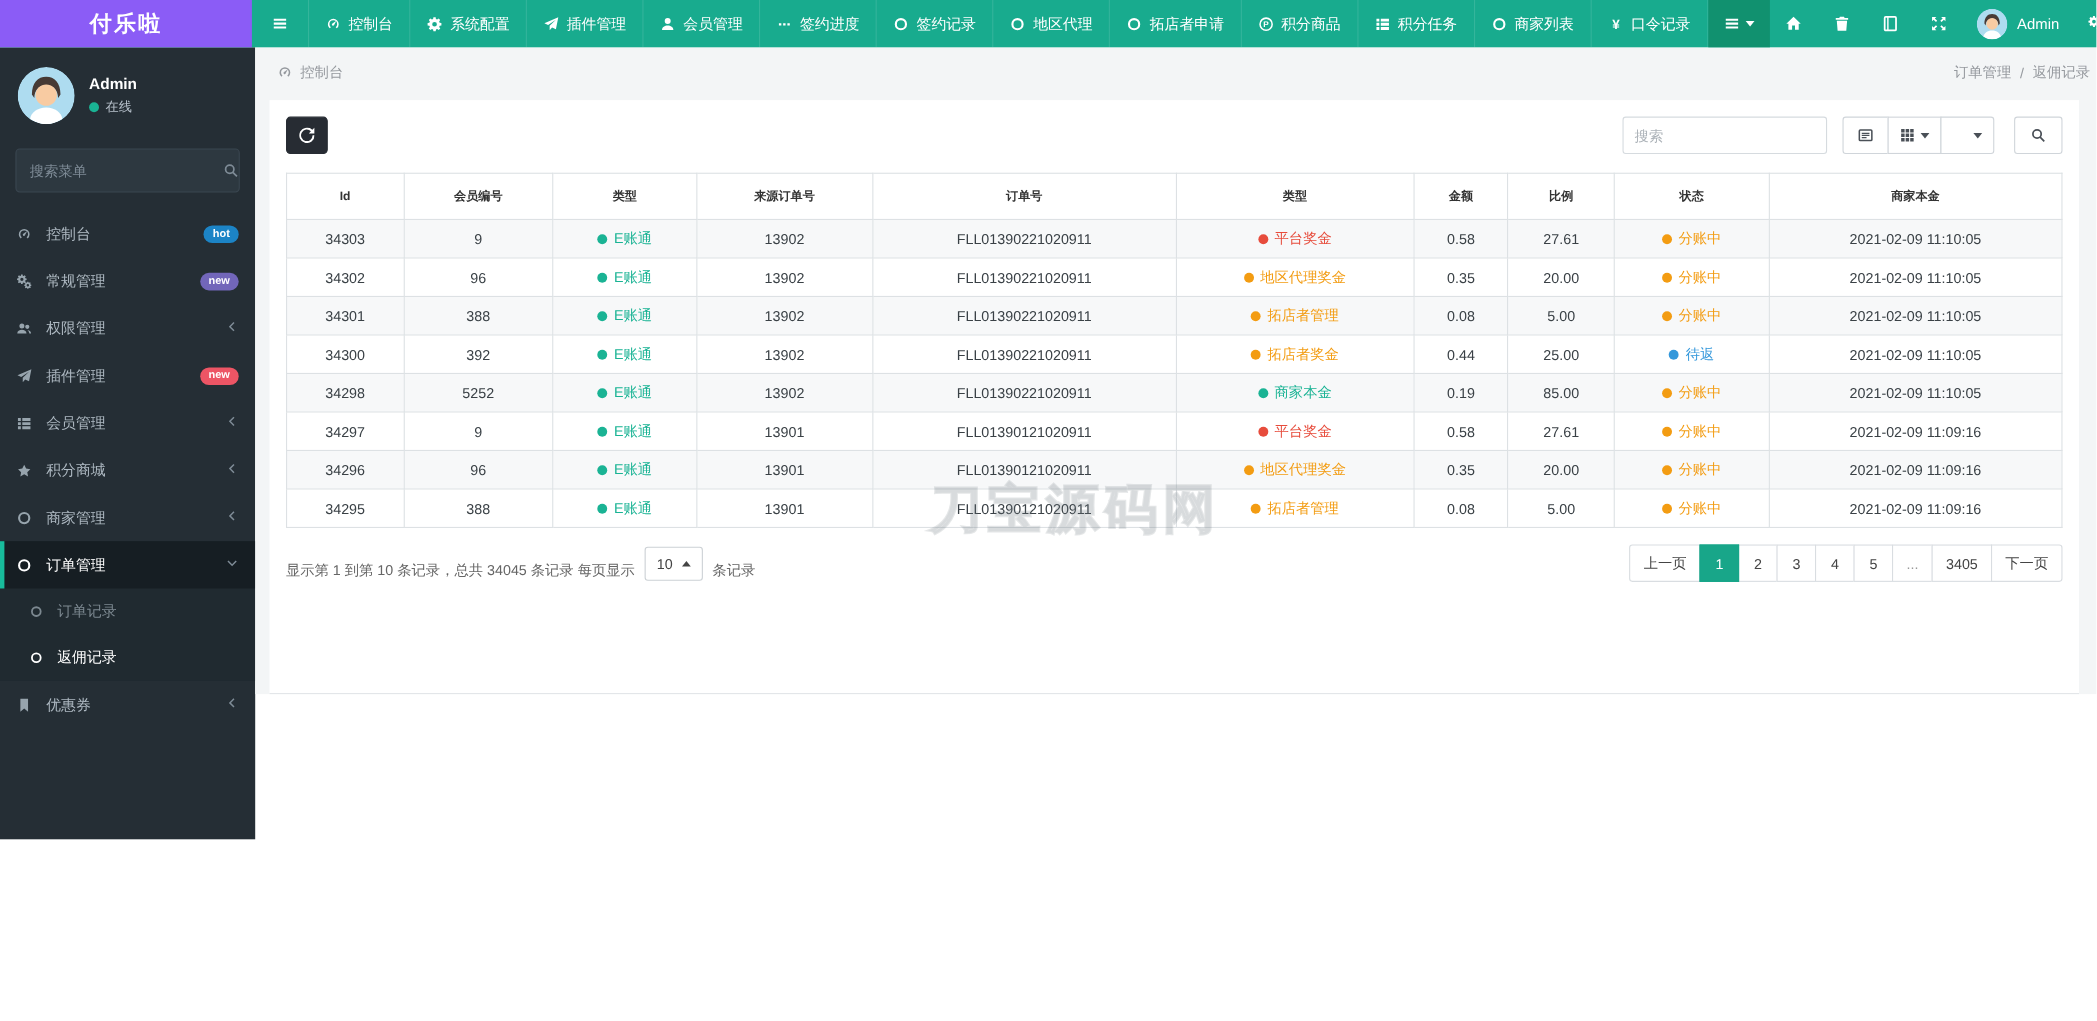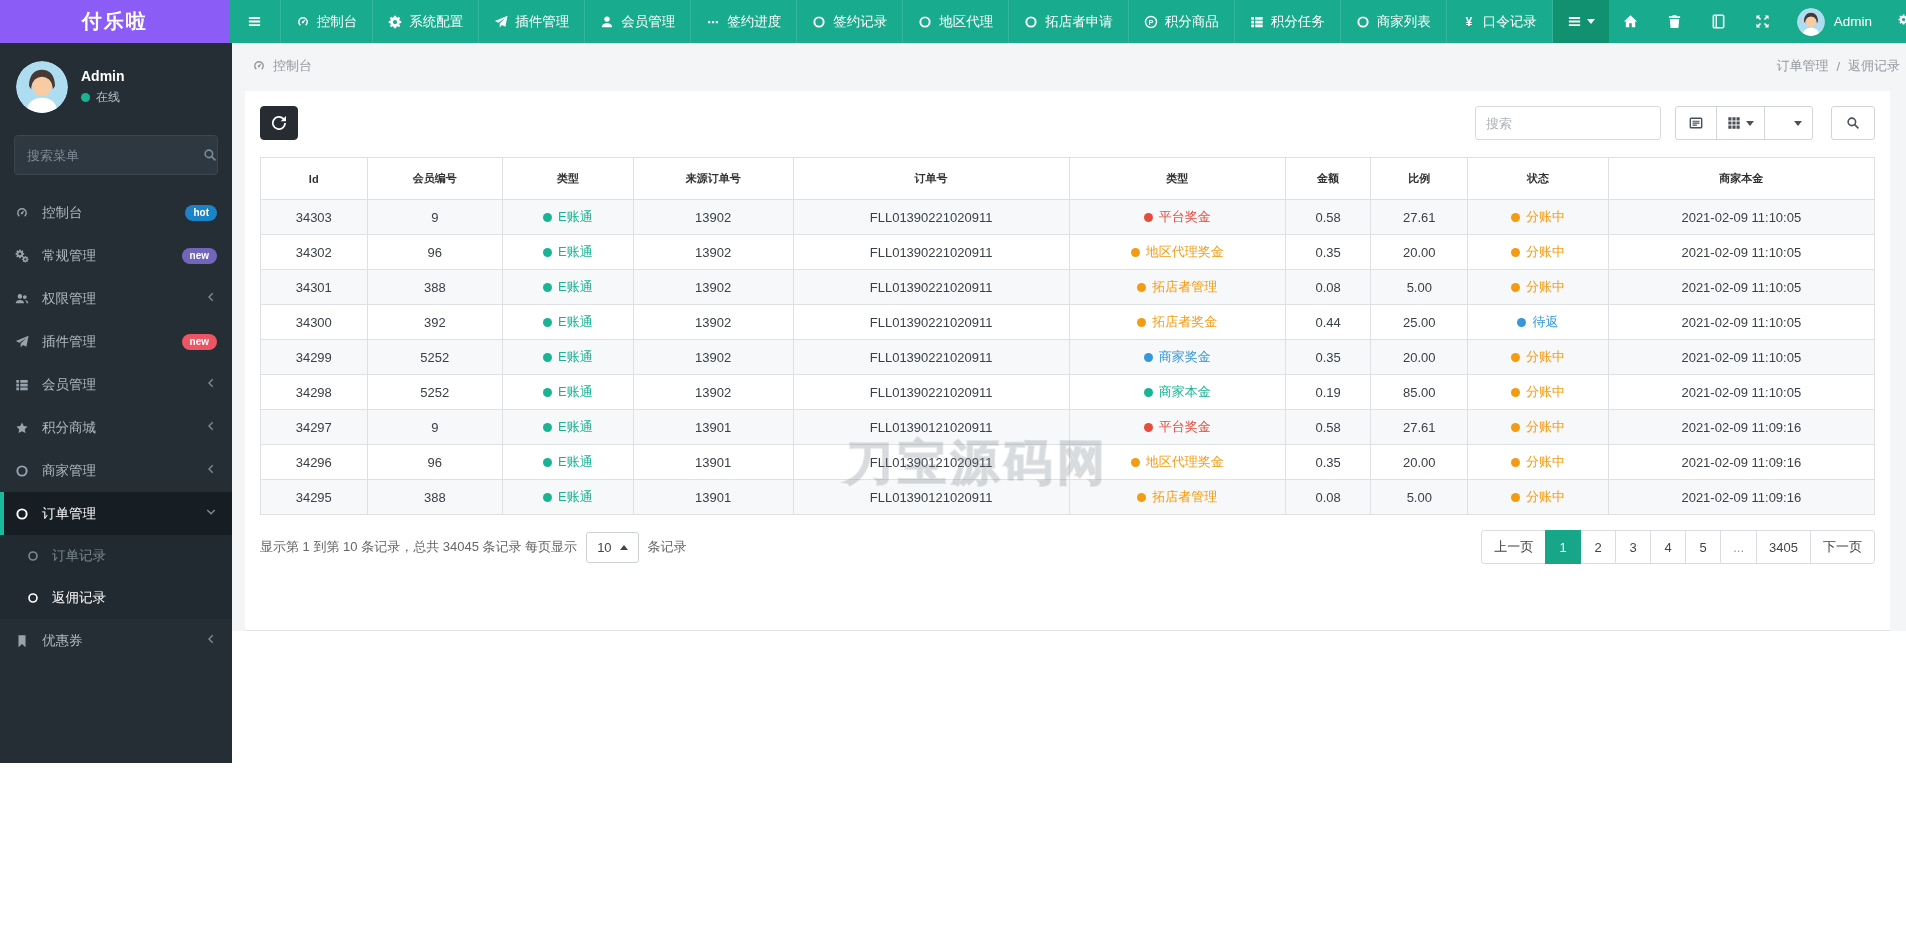--- a/index.html
+++ b/index.html
@@ -95,21 +95,21 @@
   table.grid th { height:42px; font-weight:bold; color:#333; font-size:11px; background:#fff; }
   table.grid td { height:35px; }
   table.grid tbody tr:nth-child(odd) { background:#F7F8F9; }
   .dot { display:inline-block; width:9px; height:9px; border-radius:50%; margin-right:6px; vertical-align:-1px; }
 
   .watermark { position:absolute; left:600px; top:340px; font-size:48px; font-weight:bold;
     letter-spacing:5px; color:rgba(110,120,130,0.10); -webkit-text-stroke:2px rgba(110,120,130,0.18);
     pointer-events:none; white-space:nowrap; }
 
   .panel-footer { display:flex; justify-content:space-between; align-items:center; margin-top:15px; }
-  .summary { display:flex; align-items:center; gap:9px; color:#666; font-size:13px; }
+  .summary { display:flex; align-items:flex-end; gap:9px; color:#666; font-size:13px; }
   .pgsize { height:31px; border:1px solid #CCD1D5; border-radius:3px; background:#fff; color:#444;
     display:flex; align-items:center; gap:8px; padding:0 10px; font-size:13px; cursor:pointer; font-family:inherit; }
   .pagination { display:flex; list-style:none; }
   .pg-item { min-width:36px; height:34px; padding:0 12px; display:flex; align-items:center; justify-content:center;
     border:1px solid #D9DDE1; background:#fff; color:#444; margin-left:-1px; cursor:pointer; font-size:13px; }
   .pg-item:first-child { border-radius:3px 0 0 3px; margin-left:0; }
   .pg-item:last-child { border-radius:0 3px 3px 0; }
   .pg-item.active { background:#18A689; border-color:#18A689; color:#fff; position:relative; z-index:1; }
   .pg-item.dots { color:#999; cursor:default; }
 </style>
@@ -608,32 +608,20 @@
           <td><span class="dot" style="background: rgb(26, 179, 148);"></span><span style="color: rgb(26, 179, 148);">E账通</span></td>
           <td>13902</td>
           <td>FLL01390221020911</td>
           <td><span class="dot" style="background: rgb(243, 156, 18);"></span><span style="color: rgb(243, 156, 18);">拓店者奖金</span></td>
           <td>0.44</td>
           <td>25.00</td>
           <td><span class="dot" style="background: rgb(52, 152, 219);"></span><span style="color: rgb(52, 152, 219);">待返</span></td>
           <td>2021-02-09 11:10:05</td>
         </tr>
         <tr>
-          <td>34299</td>
-          <td>5252</td>
-          <td><span class="dot" style="background: rgb(26, 179, 148);"></span><span style="color: rgb(26, 179, 148);">E账通</span></td>
-          <td>13902</td>
-          <td>FLL01390221020911</td>
-          <td><span class="dot" style="background: rgb(52, 152, 219);"></span><span style="color: rgb(52, 152, 219);">商家奖金</span></td>
-          <td>0.35</td>
-          <td>20.00</td>
-          <td><span class="dot" style="background: rgb(243, 156, 18);"></span><span style="color: rgb(243, 156, 18);">分账中</span></td>
-          <td>2021-02-09 11:10:05</td>
-        </tr>
-        <tr>
           <td>34298</td>
           <td>5252</td>
           <td><span class="dot" style="background: rgb(26, 179, 148);"></span><span style="color: rgb(26, 179, 148);">E账通</span></td>
           <td>13902</td>
           <td>FLL01390221020911</td>
           <td><span class="dot" style="background: rgb(26, 179, 148);"></span><span style="color: rgb(26, 179, 148);">商家本金</span></td>
           <td>0.19</td>
           <td>85.00</td>
           <td><span class="dot" style="background: rgb(243, 156, 18);"></span><span style="color: rgb(243, 156, 18);">分账中</span></td>
           <td>2021-02-09 11:10:05</td>

